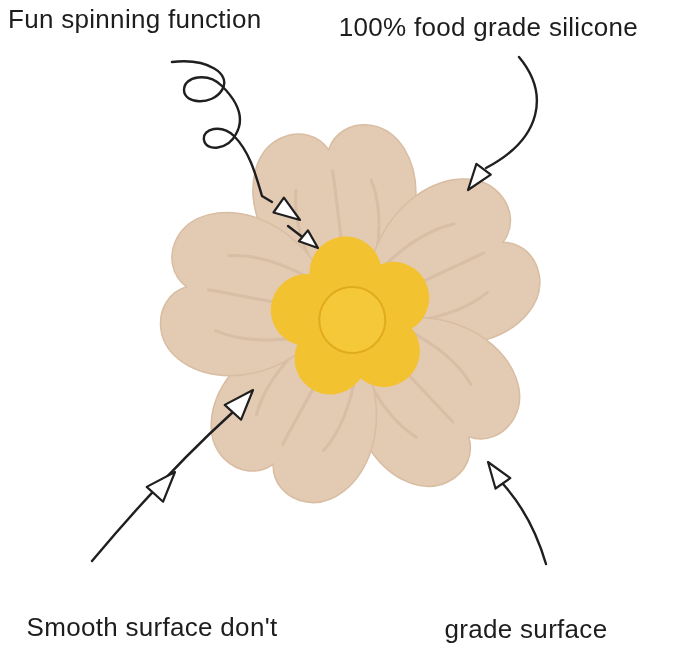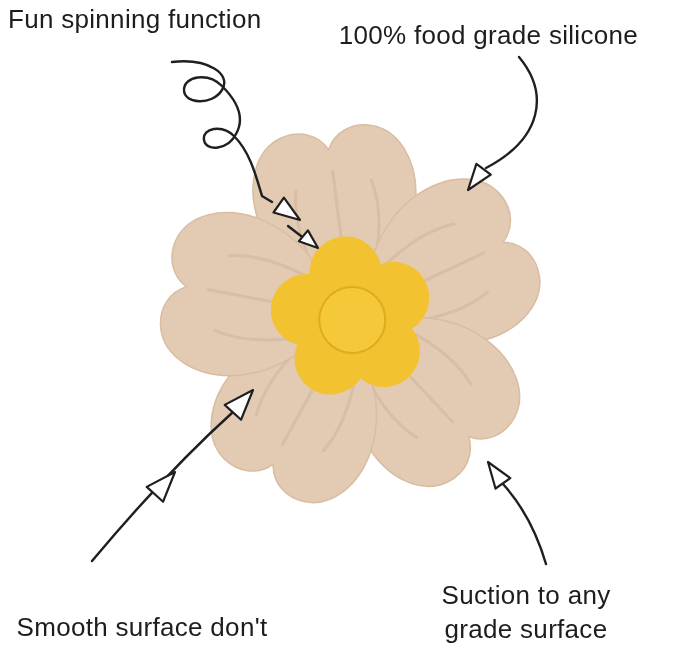--- a/index.html
+++ b/index.html
@@ -14,22 +14,22 @@
   .scene { position: absolute; left: 0; top: 0; }
   .label {
     position: absolute;
     color: #1d1d1d;
     font-size: 26px;
     letter-spacing: 0.3px;
     white-space: nowrap;
   }
   .label div { white-space: nowrap; }
   .tl { left: 8px;  top: 4px; }
-  .tr { right: 10px; top: 20px; }
-  .bl { left: 10px; bottom: 10px; width: 264px; text-align: center; line-height: 1.3; }
+  .tr { right: 10px; top: 12px; }
+  .bl { left: 20px; bottom: 10px; width: 264px; text-align: center; line-height: 1.3; }
   .br { right: 14px; bottom: 8px;  width: 216px; text-align: center; line-height: 1.3; }
 </style>
 </head>
 <body>
 
 <div class="canvas">
 
   <svg class="scene" width="679" height="655" viewBox="0 0 679 655">
     <defs>
       <path id="petal" d="M0,-18 C-38,-30 -72,-66 -80,-110 C-86,-146 -72,-178 -46,-186 C-26,-192 -8,-184 0,-168 C8,-184 26,-192 46,-186 C72,-178 86,-146 80,-110 C72,-66 38,-30 0,-18 Z"></path>
@@ -89,17 +89,16 @@
 
   <div class="label tl">Fun spinning function</div>
 
   <div class="label tr">100% food grade silicone</div>
 
   <div class="label bl">
     <div>Smooth surface don't</div>
   </div>
 
   <div class="label br">
-    <div>Suction to any</div>
     <div>grade surface</div>
   </div>
 
 </div>
 
 </body></html>

